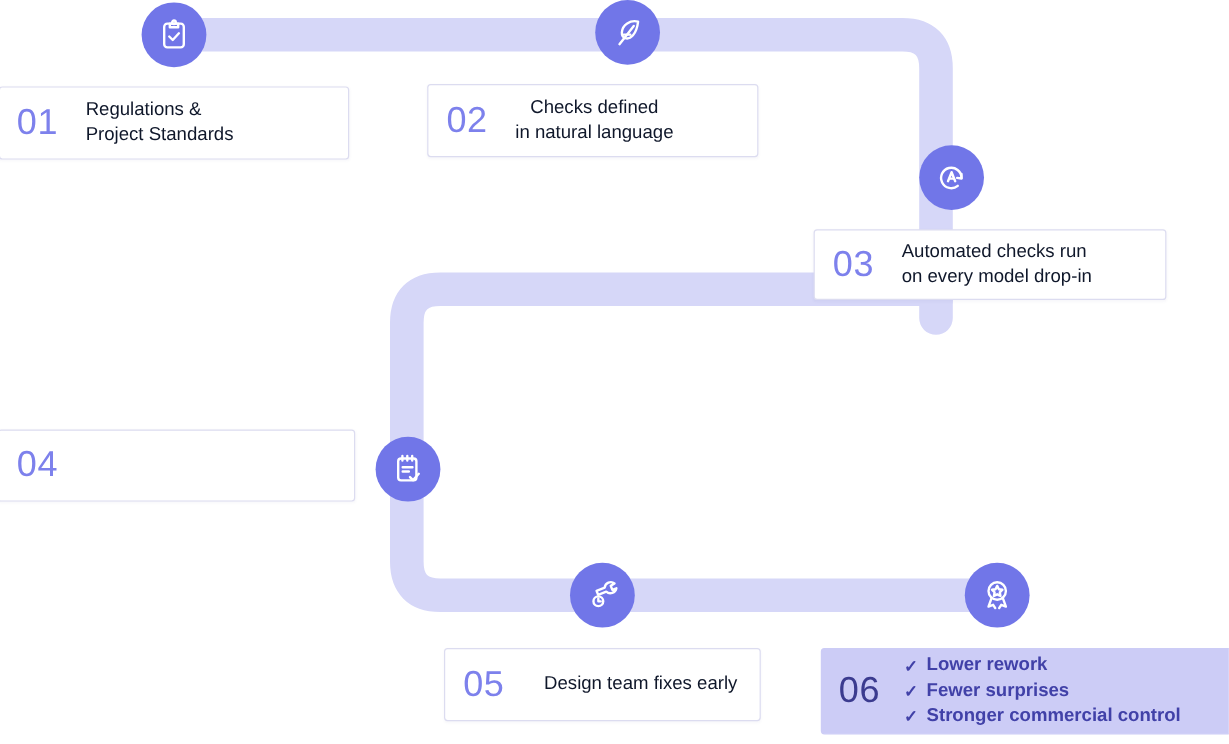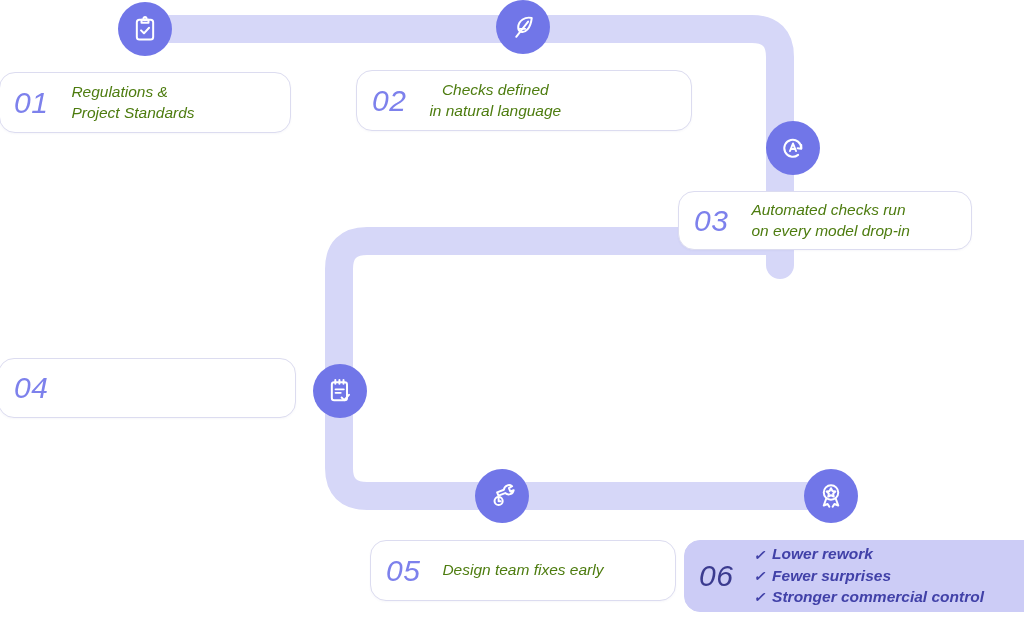--- a/index.html
+++ b/index.html
@@ -31,25 +31,24 @@
     height: 620px;
     pointer-events: none;
   }
 
   
   .step-card {
     position: absolute;
     box-sizing: border-box;
     background: #ffffff;
     border: 1px solid #dcdcf0;
-    border-radius: 16px;
+    border-radius: 3px;
     display: flex;
     align-items: center;
     box-shadow: 0 1px 2px rgba(90, 90, 150, 0.05);
-    font-style: italic;
   }
   .step-card.is-highlight {
     background: #ccccf6;
     border-color: #ccccf6;
     box-shadow: none;
   }
 
   .step-number {
     font-size: 30px;
     font-weight: 400;
@@ -59,21 +58,21 @@
     flex: 0 0 auto;
   }
   .is-highlight .step-number {
     color: #3b3b8f;
     font-weight: 400;
   }
 
   .step-text {
     font-size: 15.5px;
     line-height: 1.35;
-    color: #4d7c0f;
+    color: #0f172a;
     white-space: pre-line;
   }
 
   .benefit-list {
     display: flex;
     flex-direction: column;
     gap: 1px;
   }
   .benefit-row {
     display: flex;
@@ -183,39 +182,39 @@
       </svg>
     </span>
   </div>
 
   <div class="step-card" style="left:-1px; top:72px; width:292px; height:61px; padding:0 14px;">
     <div class="step-number">01</div>
     <div class="step-text" style="margin-left:23px;">Regulations &amp;
 Project Standards</div>
   </div>
 
-  <div class="step-card" style="left:356px; top:70px; width:336px; height:61px; padding:0 15px;">
+  <div class="step-card" style="left:356px; top:70px; width:276px; height:61px; padding:0 15px;">
     <div class="step-number">02</div>
     <div class="step-text" style="margin-left:23px;text-align:center;">Checks defined
 in natural language</div>
   </div>
 
   <div class="step-card" style="left:678px; top:191px; width:294px; height:59px; padding:0 15px;">
     <div class="step-number">03</div>
     <div class="step-text" style="margin-left:23px;">Automated checks run
 on every model drop-in</div>
   </div>
 
   <div class="step-card" style="left:-2px; top:358px; width:298px; height:60px; padding:0 15px;">
     <div class="step-number">04</div>
   </div>
 
-  <div class="step-card" style="left:370px; top:540px; width:306px; height:61px; padding:0 15px;">
+  <div class="step-card" style="left:370px; top:540px; width:264px; height:61px; padding:0 15px;">
     <div class="step-number">05</div>
-    <div class="step-text" style="margin-left:22px;">Design team fixes early</div>
+    <div class="step-text" style="margin-left:33px;">Design team fixes early</div>
   </div>
 
   <div class="step-card is-highlight" style="left:684px; top:540px; width:380px; height:72px; padding:0 14px;">
     <div class="step-number">06</div>
     <div class="benefit-list" style="margin-left:20px;">
       <div class="benefit-row">
         <span class="benefit-check">✓</span>
         <span>Lower rework</span>
       </div>
       <div class="benefit-row">

